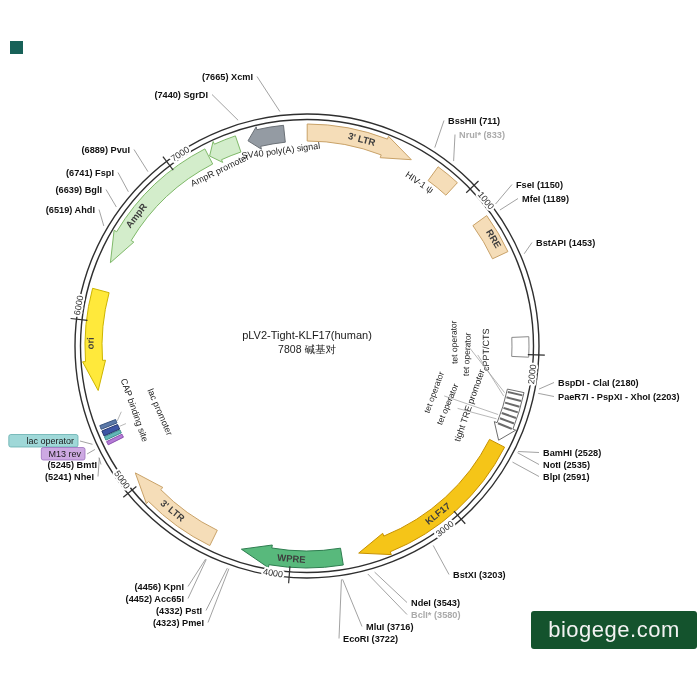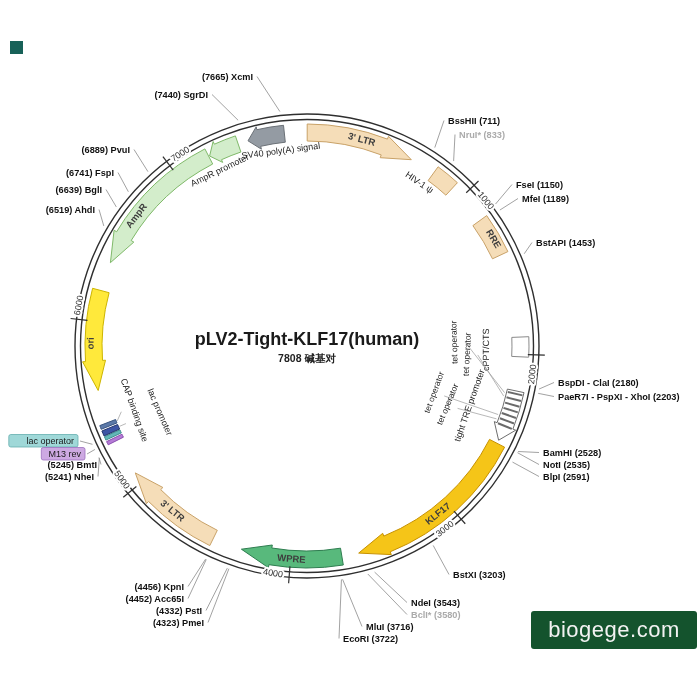--- a/index.html
+++ b/index.html
@@ -1,21 +1,21 @@
 <!DOCTYPE html>
 <html><head>
 <meta charset="utf-8">
 <style>
   html,body{margin:0;padding:0;}
   body{width:700px;height:700px;position:relative;background:#ffffff;overflow:hidden;
        font-family:"Liberation Sans","DejaVu Sans",sans-serif;}
   svg{position:absolute;left:0;top:0;font-family:"Liberation Sans","DejaVu Sans",sans-serif;}
   .title-block{position:absolute;left:127px;top:329px;width:360px;text-align:center;pointer-events:none;}
-  .map-title{font-size:18px;font-weight:700;color:#1a1a1a;}
-  .map-subtitle{font-size:10.5px;color:#222;margin-top:2px;font-weight:bold;}
+  .map-title{font-size:11px;font-weight:400;color:#1a1a1a;}
+  .map-subtitle{font-size:10.5px;color:#222;margin-top:2px;}
   .watermark{position:absolute;left:531px;top:611px;width:166px;height:38px;background:#14532d;
              border-radius:3px;color:#f2f2f2;font-size:22px;display:flex;align-items:center;
              justify-content:center;letter-spacing:0.5px;}
   .corner-marker{position:absolute;left:10px;top:41px;width:13px;height:13px;}
 </style>
 </head>
 <body>
 
 <div class="corner-marker" style="background: rgb(23, 97, 88);"></div>
 

